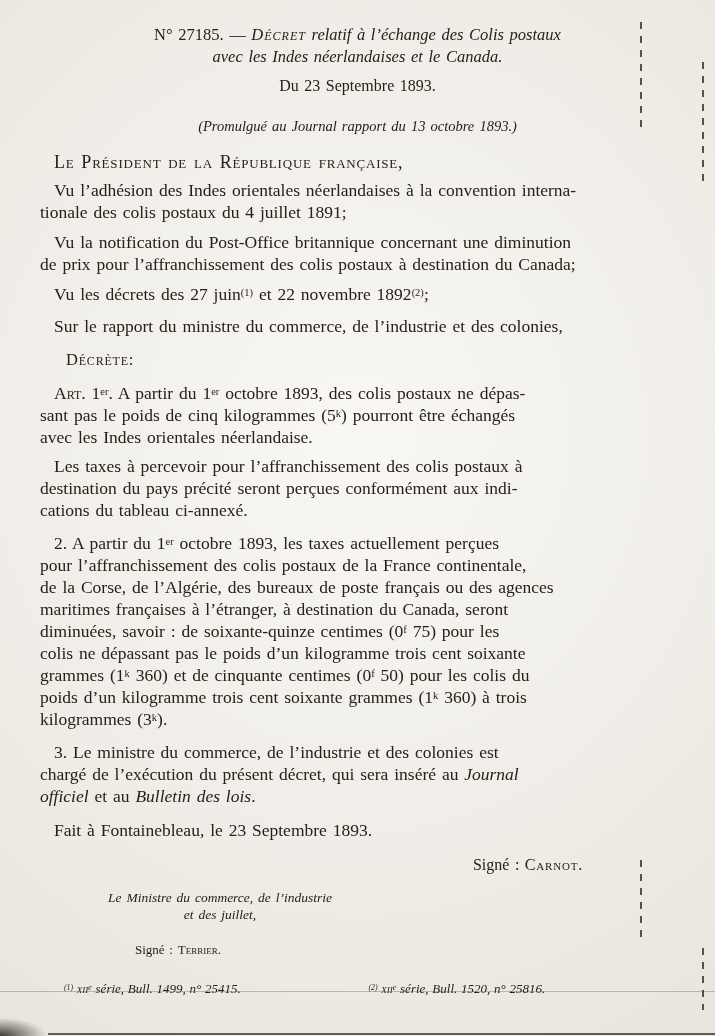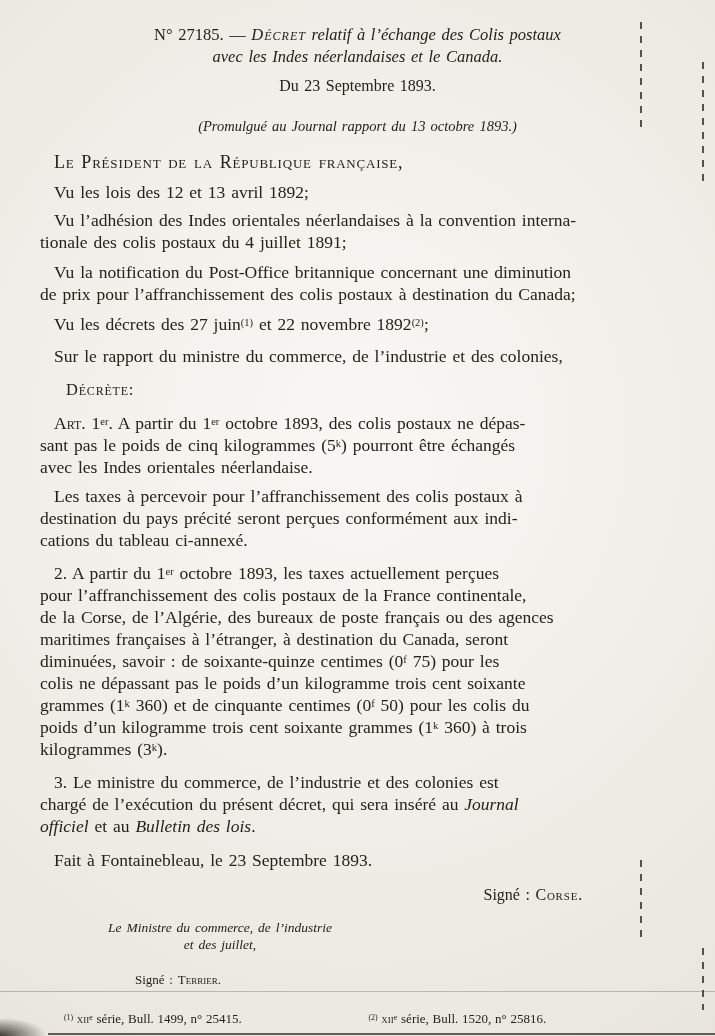--- a/index.html
+++ b/index.html
@@ -38,21 +38,21 @@
   [data-name="decrete"] { margin-top: 12px; font-variant: small-caps; font-size: 16.5px; letter-spacing: 0.8px; text-indent: 26px; }
   [data-name="article-1"] { margin-top: 11px; }
   [data-name="taxes-paragraph"] { margin-top: 7px; }
   [data-name="article-2"] { margin-top: 11px; }
   [data-name="article-3"] { margin-top: 11px; }
   [data-name="dateline-fait"] { margin-top: 12px; }
   [data-name="signature-carnot"] { margin-top: 13px; text-align: right; padding-right: 92px; text-indent: 0; font-size: 16px; }
   [data-name="signature-carnot"] .sc { letter-spacing: 0.8px; }
   [data-name="minister-title"] { margin: 13px 0 16px 90px; width: 260px; text-align: center; text-indent: 0; font-style: italic; font-size: 13.5px; line-height: 17px; }
   [data-name="signature-terrier"] { margin: 9px 0 0 135px; text-indent: 0; font-size: 13px; }
-  [data-name="footnotes"] { display: flex; margin: 20px 20px 0 42px; text-indent: 0; font-size: 13px; line-height: 16px; word-spacing: 0.5px; }
+  [data-name="footnotes"] { display: flex; margin: 20px 20px 0 42px; text-indent: 0; font-size: 13px; line-height: 16px; word-spacing: 0.5px; font-style: italic; }
   [data-name="footnotes"] .col { flex: 1 1 50%; }
   [data-name="footnotes"] .col:first-child { padding-left: 22px; }
 
   
   .artifact {
     position: absolute; width: 2px;
     background: repeating-linear-gradient(180deg, rgba(48,44,36,0.8) 0 7px, transparent 7px 14px);
   }
   .a1 { left: 640px; top: 22px;  height: 112px; }
   .a2 { left: 702px; top: 62px;  height: 126px; }
@@ -71,31 +71,30 @@
   <div class="artifact a2" data-name="scan-artifact-dashes"></div>
   <div class="artifact a3" data-name="scan-artifact-dashes"></div>
   <div class="artifact a4" data-name="scan-artifact-dashes"></div>
   <div class="rule-artifact" data-name="footnote-separator-line"></div>
   <div class="bottom-edge" data-name="scan-edge-line"></div>
   <div class="smudge" data-name="scan-corner-smudge"></div>
 <p class="blk" data-name="document-title"><span data-name="text-run">N° 27185. — </span><span class="sc italic" data-name="text-run">Décret</span><span class="italic" data-name="text-run"> relatif à l’échange des Colis postaux</span><br><span class="italic" data-name="text-run">avec les Indes néerlandaises et le Canada.</span></p>
     <p class="blk" data-name="date-line"><span data-name="text-run">Du 23 Septembre 1893.</span></p>
     <p class="blk" data-name="promulgation-line"><span data-name="text-run">(Promulgué au </span><span class="italic" data-name="text-run">Journal rapport</span><span data-name="text-run"> du 13 octobre 1893.)</span></p>
     <p class="blk" data-name="salutation"><span data-name="text-run">Le Président de la République française,</span></p>
-    <p class="blk" data-name="vu-lois"><span data-name="text-run">Vu les lois des 12 et 13 avril 1892;</span></p>
     <p class="blk" data-name="vu-adhesion"><span data-name="text-run">Vu l’adhésion des Indes orientales néerlandaises à la convention interna-</span><br><span data-name="text-run">tionale des colis postaux du 4 juillet 1891;</span></p>
     <p class="blk" data-name="vu-notification"><span data-name="text-run">Vu la notification du Post-Office britannique concernant une diminution</span><br><span data-name="text-run">de prix pour l’affranchissement des colis postaux à destination du Canada;</span></p>
     <p class="blk" data-name="vu-decrets"><span data-name="text-run">Vu les décrets des 27 juin</span><span class="sup" data-name="footnote-marker-1">(1)</span><span data-name="text-run"> et 22 novembre 1892</span><span class="sup" data-name="footnote-marker-2">(2)</span><span data-name="text-run">;</span></p>
     <p class="blk" data-name="sur-rapport"><span data-name="text-run">Sur le rapport du ministre du commerce, de l’industrie et des colonies,</span></p>
     <p class="blk" data-name="decrete"><span data-name="text-run">Décrète:</span></p>
     <p class="blk" data-name="article-1"><span class="sc" data-name="text-run">Art.</span><span data-name="text-run"> 1</span><span class="sup" data-name="text-run">er</span><span data-name="text-run">. A partir du 1</span><span class="sup" data-name="text-run">er</span><span data-name="text-run"> octobre 1893, des colis postaux ne dépas-</span><br><span data-name="text-run">sant pas le poids de cinq kilogrammes (5</span><span class="sup" data-name="text-run">k</span><span data-name="text-run">) pourront être échangés</span><br><span data-name="text-run">avec les Indes orientales néerlandaise.</span></p>
     <p class="blk" data-name="taxes-paragraph"><span data-name="text-run">Les taxes à percevoir pour l’affranchissement des colis postaux à</span><br><span data-name="text-run">destination du pays précité seront perçues conformément aux indi-</span><br><span data-name="text-run">cations du tableau ci-annexé.</span></p>
     <p class="blk" data-name="article-2"><span data-name="text-run">2. A partir du 1</span><span class="sup" data-name="text-run">er</span><span data-name="text-run"> octobre 1893, les taxes actuellement perçues</span><br><span data-name="text-run">pour l’affranchissement des colis postaux de la France continentale,</span><br><span data-name="text-run">de la Corse, de l’Algérie, des bureaux de poste français ou des agences</span><br><span data-name="text-run">maritimes françaises à l’étranger, à destination du Canada, seront</span><br><span data-name="text-run">diminuées, savoir : de soixante-quinze centimes (0</span><span class="sup" data-name="text-run">f</span><span data-name="text-run"> 75) pour les</span><br><span data-name="text-run">colis ne dépassant pas le poids d’un kilogramme trois cent soixante</span><br><span data-name="text-run">grammes (1</span><span class="sup" data-name="text-run">k</span><span data-name="text-run"> 360) et de cinquante centimes (0</span><span class="sup" data-name="text-run">f</span><span data-name="text-run"> 50) pour les colis du</span><br><span data-name="text-run">poids d’un kilogramme trois cent soixante grammes (1</span><span class="sup" data-name="text-run">k</span><span data-name="text-run"> 360) à trois</span><br><span data-name="text-run">kilogrammes (3</span><span class="sup" data-name="text-run">k</span><span data-name="text-run">).</span></p>
     <p class="blk" data-name="article-3"><span data-name="text-run">3. Le ministre du commerce, de l’industrie et des colonies est</span><br><span data-name="text-run">chargé de l’exécution du présent décret, qui sera inséré au </span><span class="italic" data-name="text-run">Journal</span><br><span class="italic" data-name="text-run">officiel</span><span data-name="text-run"> et au </span><span class="italic" data-name="text-run">Bulletin des lois</span><span data-name="text-run">.</span></p>
     <p class="blk" data-name="dateline-fait"><span data-name="text-run">Fait à Fontainebleau, le 23 Septembre 1893.</span></p>
-    <p class="blk" data-name="signature-carnot"><span data-name="text-run">Signé : </span><span class="sc" data-name="text-run">Corse.</span></p>
+    <p class="blk" data-name="signature-carnot"><span data-name="text-run">Signé : </span><span class="sc" data-name="text-run">Carnot.</span></p>
     <p class="blk" data-name="minister-title"><span data-name="text-run">Le Ministre du commerce, de l’industrie</span><br><span data-name="text-run">et des juillet,</span></p>
     <p class="blk" data-name="signature-terrier"><span data-name="text-run">Signé : </span><span class="sc" data-name="text-run">Terrier.</span></p>
     <p class="blk" data-name="footnotes">
       <span class="col" data-name="footnote-1"><span class="sup" data-name="footnote-marker-1">(1)</span><span data-name="text-run"> </span><span class="sc" data-name="text-run">xii</span><span class="sup" data-name="text-run">e</span><span data-name="text-run"> série, Bull. 1499, n° 25415.</span></span>
       <span class="col" data-name="footnote-2"><span class="sup" data-name="footnote-marker-2">(2)</span><span data-name="text-run"> </span><span class="sc" data-name="text-run">xii</span><span class="sup" data-name="text-run">e</span><span data-name="text-run"> série, Bull. 1520, n° 25816.</span></span>
     </p>
   </div>
 
 </body></html>

